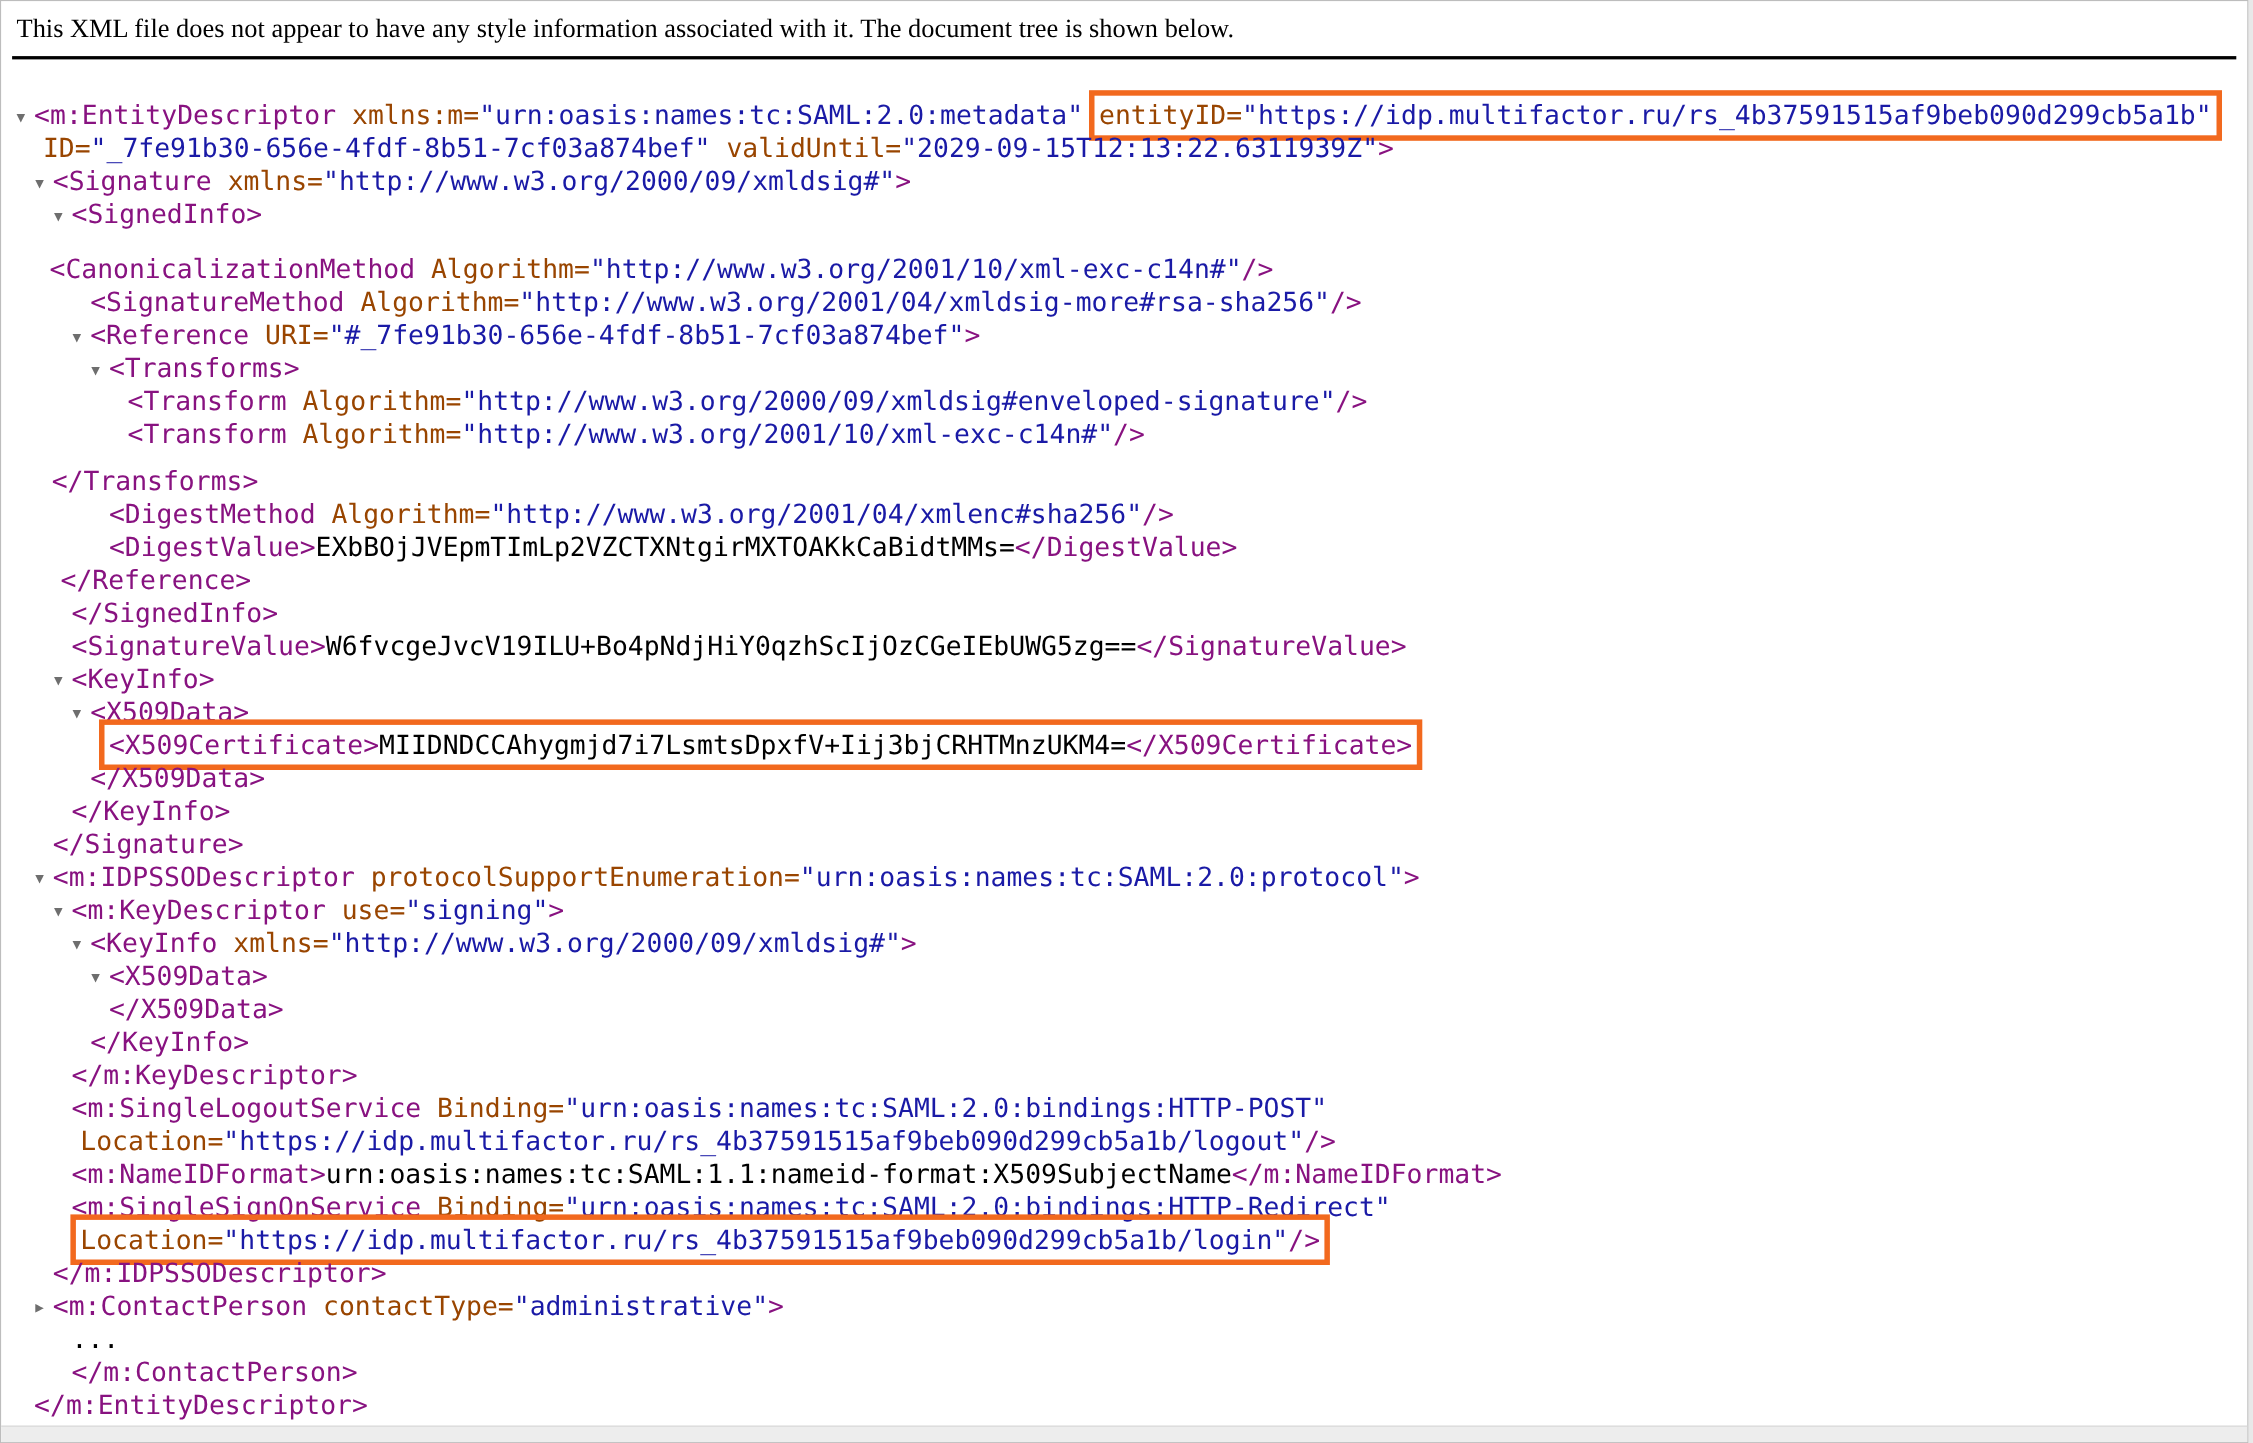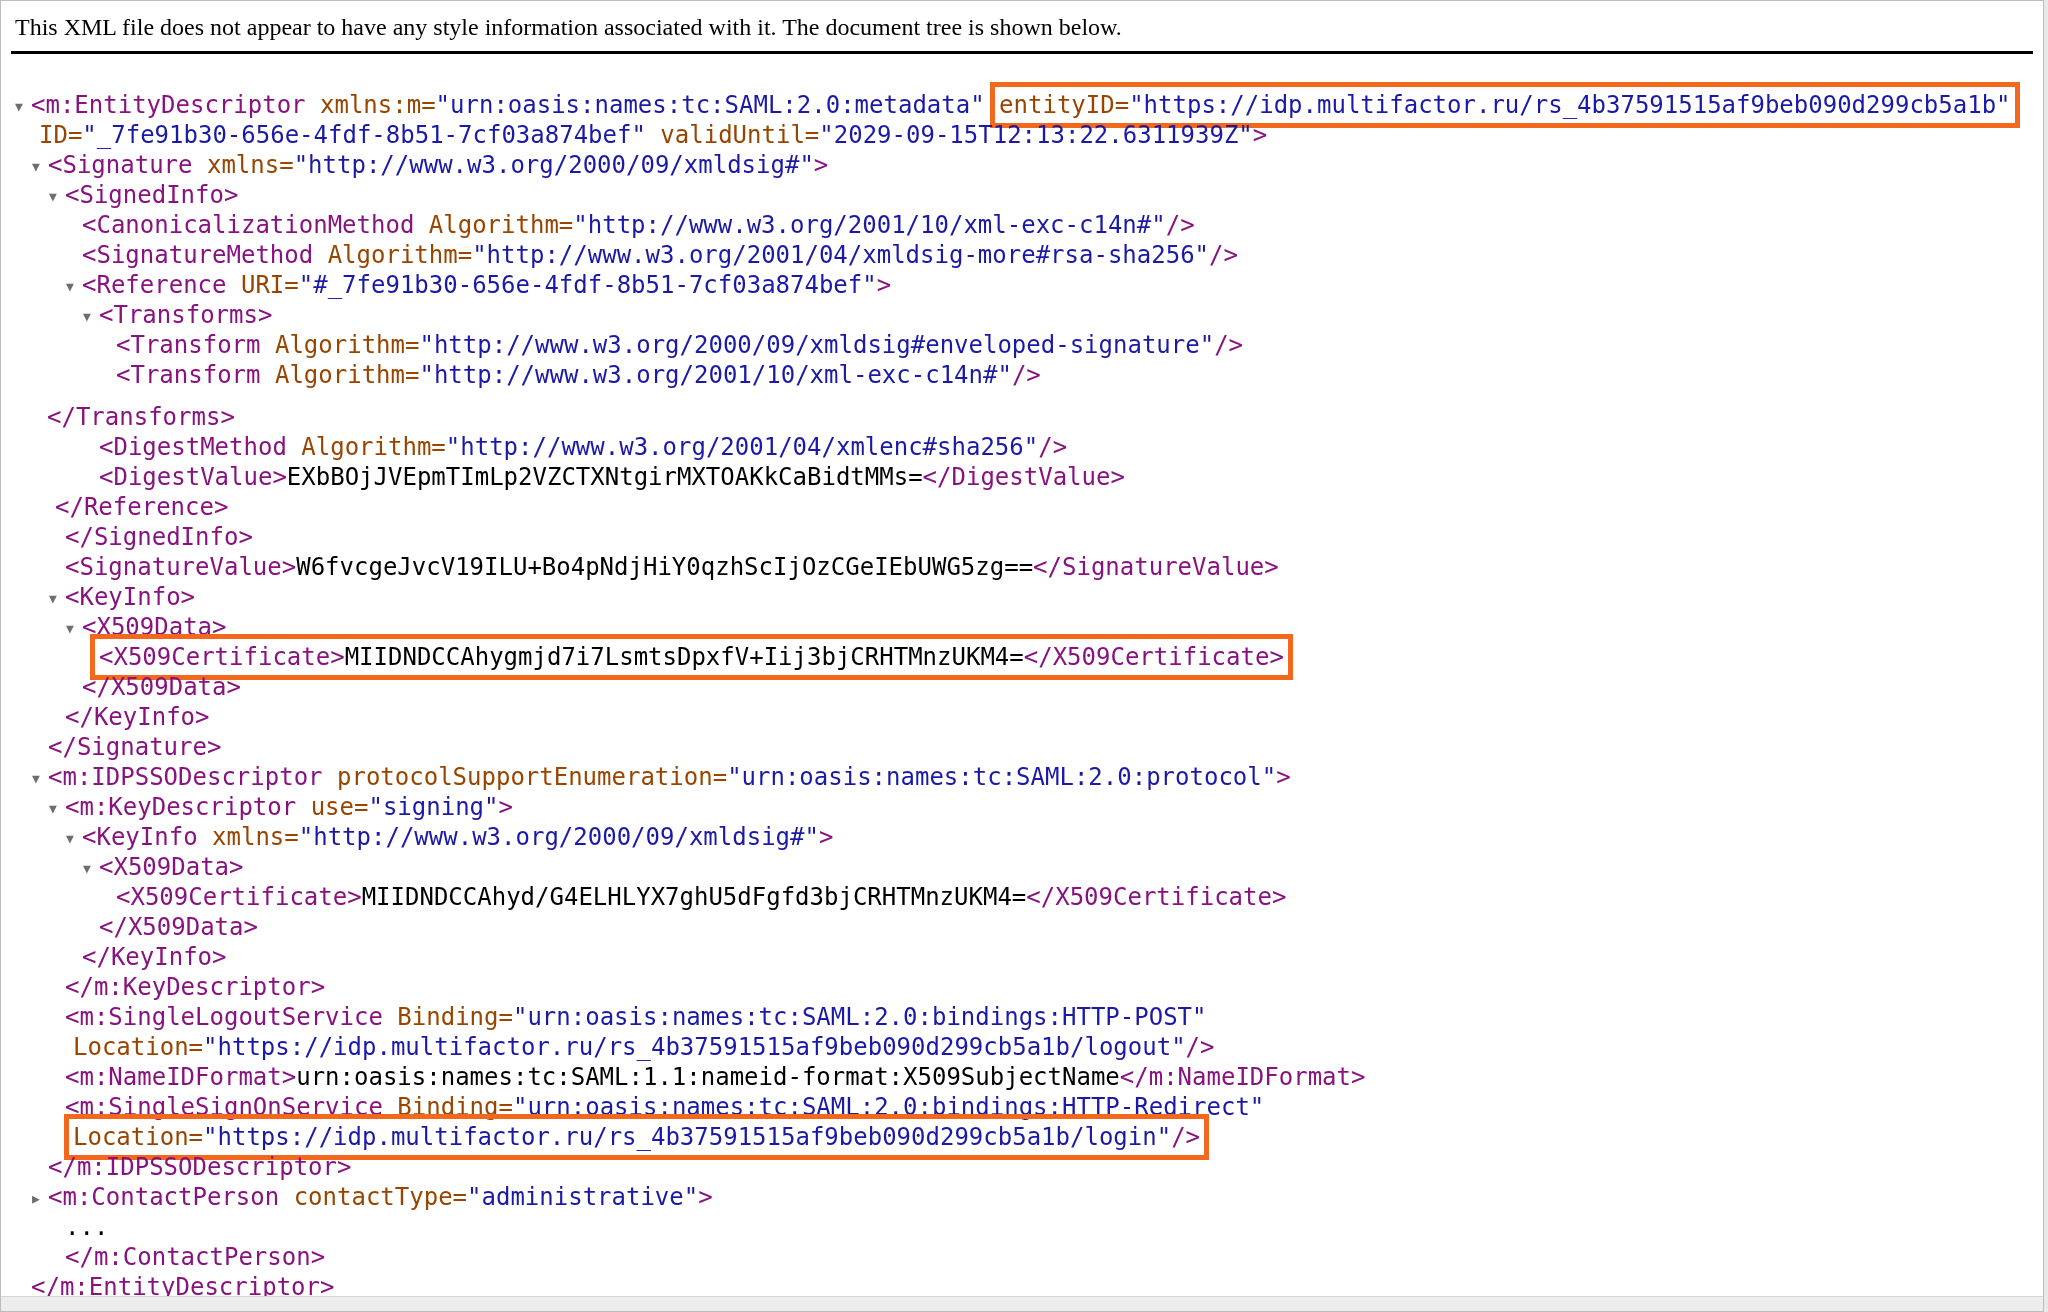--- a/index.html
+++ b/index.html
@@ -59,21 +59,21 @@
 </head>
 <body>
 
 <div class="frame">
   <div class="header">This XML file does not appear to have any style information associated with it. The document tree is shown below.</div>
   <div class="tree">
       <div class="line" style="padding-left: 30px;"><span class="arr">▼</span><span class="tk-tag">&lt;m:EntityDescriptor </span><span class="tk-att">xmlns:m=</span><span class="tk-val">"urn:oasis:names:tc:SAML:2.0:metadata"</span><span class="tk-txt"> </span><span class="hl"><span class="tk-att">entityID=</span><span class="tk-val">"https://idp.multifactor.ru/rs_4b37591515af9beb090d299cb5a1b"</span></span></div>
       <div class="line" style="padding-left: 38px;"><span class="tk-att">ID=</span><span class="tk-val">"_7fe91b30-656e-4fdf-8b51-7cf03a874bef"</span><span class="tk-txt"> </span><span class="tk-att">validUntil=</span><span class="tk-val">"2029-09-15T12:13:22.6311939Z"</span><span class="tk-tag">&gt;</span></div>
       <div class="line" style="padding-left: 47px;"><span class="arr">▼</span><span class="tk-tag">&lt;Signature </span><span class="tk-att">xmlns=</span><span class="tk-val">"http://www.w3.org/2000/09/xmldsig#"</span><span class="tk-tag">&gt;</span></div>
       <div class="line" style="padding-left: 64px;"><span class="arr">▼</span><span class="tk-tag">&lt;SignedInfo&gt;</span></div>
-      <div class="line" style="padding-left: 81px;"><span class="tk-tag">&lt;CanonicalizationMethod </span><span class="tk-att">Algorithm=</span><span class="tk-val">"http://www.w3.org/2001/10/xml-exc-c14n#"</span><span class="tk-tag">/&gt;</span></div>
+      <div class="line" style="padding-left: 44px; margin-top: 20px;"><span class="tk-tag">&lt;CanonicalizationMethod </span><span class="tk-att">Algorithm=</span><span class="tk-val">"http://www.w3.org/2001/10/xml-exc-c14n#"</span><span class="tk-tag">/&gt;</span></div>
       <div class="line" style="padding-left: 81px;"><span class="tk-tag">&lt;SignatureMethod </span><span class="tk-att">Algorithm=</span><span class="tk-val">"http://www.w3.org/2001/04/xmldsig-more#rsa-sha256"</span><span class="tk-tag">/&gt;</span></div>
       <div class="line" style="padding-left: 81px;"><span class="arr">▼</span><span class="tk-tag">&lt;Reference </span><span class="tk-att">URI=</span><span class="tk-val">"#_7fe91b30-656e-4fdf-8b51-7cf03a874bef"</span><span class="tk-tag">&gt;</span></div>
       <div class="line" style="padding-left: 98px;"><span class="arr">▼</span><span class="tk-tag">&lt;Transforms&gt;</span></div>
       <div class="line" style="padding-left: 115px;"><span class="tk-tag">&lt;Transform </span><span class="tk-att">Algorithm=</span><span class="tk-val">"http://www.w3.org/2000/09/xmldsig#enveloped-signature"</span><span class="tk-tag">/&gt;</span></div>
       <div class="line" style="padding-left: 115px;"><span class="tk-tag">&lt;Transform </span><span class="tk-att">Algorithm=</span><span class="tk-val">"http://www.w3.org/2001/10/xml-exc-c14n#"</span><span class="tk-tag">/&gt;</span></div>
       <div class="line" style="padding-left: 46px; margin-top: 12px;"><span class="tk-tag">&lt;/Transforms&gt;</span></div>
       <div class="line" style="padding-left: 98px;"><span class="tk-tag">&lt;DigestMethod </span><span class="tk-att">Algorithm=</span><span class="tk-val">"http://www.w3.org/2001/04/xmlenc#sha256"</span><span class="tk-tag">/&gt;</span></div>
       <div class="line" style="padding-left: 98px;"><span class="tk-tag">&lt;DigestValue&gt;</span><span class="tk-txt">EXbBOjJVEpmTImLp2VZCTXNtgirMXTOAKkCaBidtMMs=</span><span class="tk-tag">&lt;/DigestValue&gt;</span></div>
       <div class="line" style="padding-left: 54px;"><span class="tk-tag">&lt;/Reference&gt;</span></div>
       <div class="line" style="padding-left: 64px;"><span class="tk-tag">&lt;/SignedInfo&gt;</span></div>
@@ -81,21 +81,20 @@
       <div class="line" style="padding-left: 64px;"><span class="arr">▼</span><span class="tk-tag">&lt;KeyInfo&gt;</span></div>
       <div class="line" style="padding-left: 81px;"><span class="arr">▼</span><span class="tk-tag">&lt;X509Data&gt;</span></div>
       <div class="line" style="padding-left: 98px;"><span class="hl"><span class="tk-tag">&lt;X509Certificate&gt;</span><span class="tk-txt">MIIDNDCCAhygmjd7i7LsmtsDpxfV+Iij3bjCRHTMnzUKM4=</span><span class="tk-tag">&lt;/X509Certificate&gt;</span></span></div>
       <div class="line" style="padding-left: 81px;"><span class="tk-tag">&lt;/X509Data&gt;</span></div>
       <div class="line" style="padding-left: 64px;"><span class="tk-tag">&lt;/KeyInfo&gt;</span></div>
       <div class="line" style="padding-left: 47px;"><span class="tk-tag">&lt;/Signature&gt;</span></div>
       <div class="line" style="padding-left: 47px;"><span class="arr">▼</span><span class="tk-tag">&lt;m:IDPSSODescriptor </span><span class="tk-att">protocolSupportEnumeration=</span><span class="tk-val">"urn:oasis:names:tc:SAML:2.0:protocol"</span><span class="tk-tag">&gt;</span></div>
       <div class="line" style="padding-left: 64px;"><span class="arr">▼</span><span class="tk-tag">&lt;m:KeyDescriptor </span><span class="tk-att">use=</span><span class="tk-val">"signing"</span><span class="tk-tag">&gt;</span></div>
       <div class="line" style="padding-left: 81px;"><span class="arr">▼</span><span class="tk-tag">&lt;KeyInfo </span><span class="tk-att">xmlns=</span><span class="tk-val">"http://www.w3.org/2000/09/xmldsig#"</span><span class="tk-tag">&gt;</span></div>
       <div class="line" style="padding-left: 98px;"><span class="arr">▼</span><span class="tk-tag">&lt;X509Data&gt;</span></div>
-      <div class="line" style="padding-left: 115px;"><span class="tk-tag">&lt;X509Certificate&gt;</span><span class="tk-txt">MIIDNDCCAhyd/G4ELHLYX7ghU5dFgfd3bjCRHTMnzUKM4=</span><span class="tk-tag">&lt;/X509Certificate&gt;</span></div>
       <div class="line" style="padding-left: 98px;"><span class="tk-tag">&lt;/X509Data&gt;</span></div>
       <div class="line" style="padding-left: 81px;"><span class="tk-tag">&lt;/KeyInfo&gt;</span></div>
       <div class="line" style="padding-left: 64px;"><span class="tk-tag">&lt;/m:KeyDescriptor&gt;</span></div>
       <div class="line" style="padding-left: 64px;"><span class="tk-tag">&lt;m:SingleLogoutService </span><span class="tk-att">Binding=</span><span class="tk-val">"urn:oasis:names:tc:SAML:2.0:bindings:HTTP-POST"</span></div>
       <div class="line" style="padding-left: 72px;"><span class="tk-att">Location=</span><span class="tk-val">"https://idp.multifactor.ru/rs_4b37591515af9beb090d299cb5a1b/logout"</span><span class="tk-tag">/&gt;</span></div>
       <div class="line" style="padding-left: 64px;"><span class="tk-tag">&lt;m:NameIDFormat&gt;</span><span class="tk-txt">urn:oasis:names:tc:SAML:1.1:nameid-format:X509SubjectName</span><span class="tk-tag">&lt;/m:NameIDFormat&gt;</span></div>
       <div class="line" style="padding-left: 64px;"><span class="tk-tag">&lt;m:SingleSignOnService </span><span class="tk-att">Binding=</span><span class="tk-val">"urn:oasis:names:tc:SAML:2.0:bindings:HTTP-Redirect"</span></div>
       <div class="line" style="padding-left: 72px;"><span class="hl"><span class="tk-att">Location=</span><span class="tk-val">"https://idp.multifactor.ru/rs_4b37591515af9beb090d299cb5a1b/login"</span><span class="tk-tag">/&gt;</span></span></div>
       <div class="line" style="padding-left: 47px;"><span class="tk-tag">&lt;/m:IDPSSODescriptor&gt;</span></div>
       <div class="line" style="padding-left: 47px;"><span class="arr">▶</span><span class="tk-tag">&lt;m:ContactPerson </span><span class="tk-att">contactType=</span><span class="tk-val">"administrative"</span><span class="tk-tag">&gt;</span></div>

